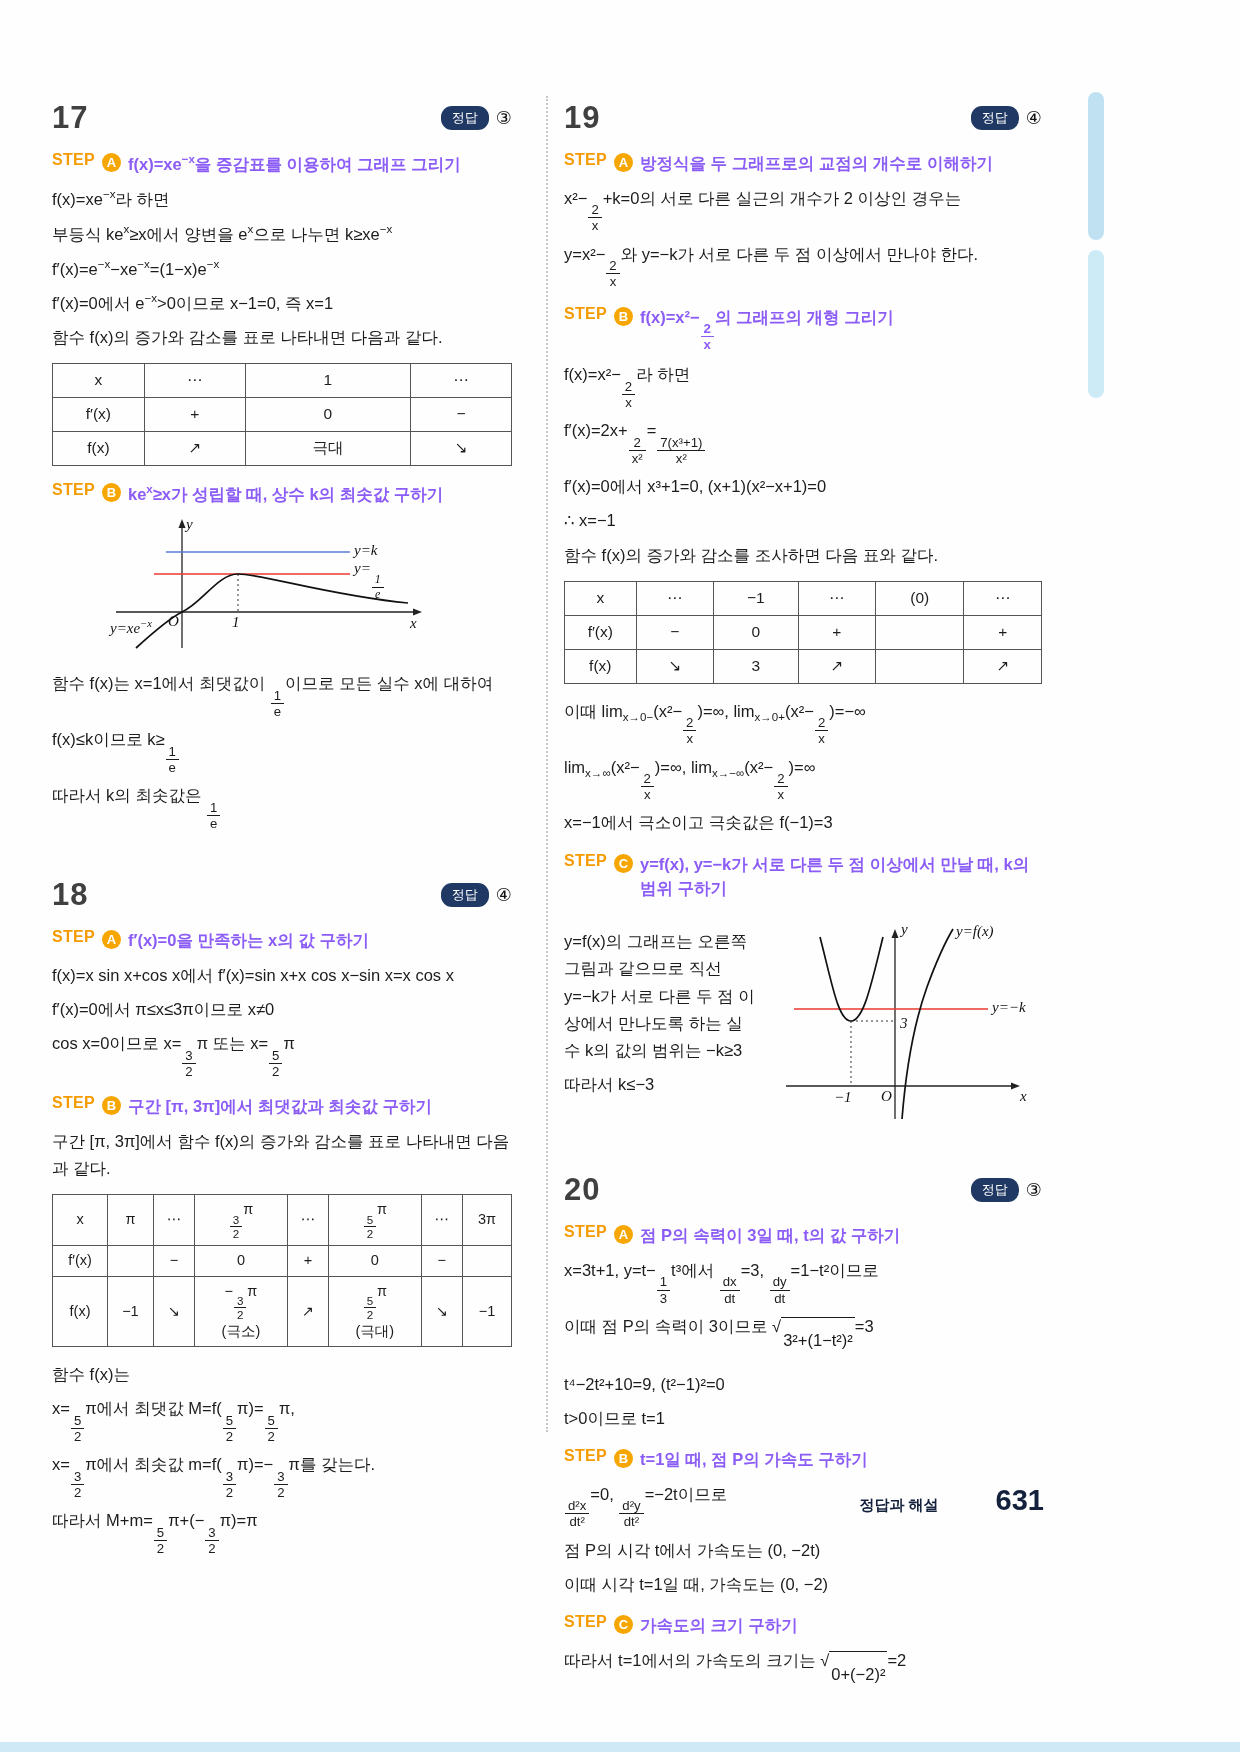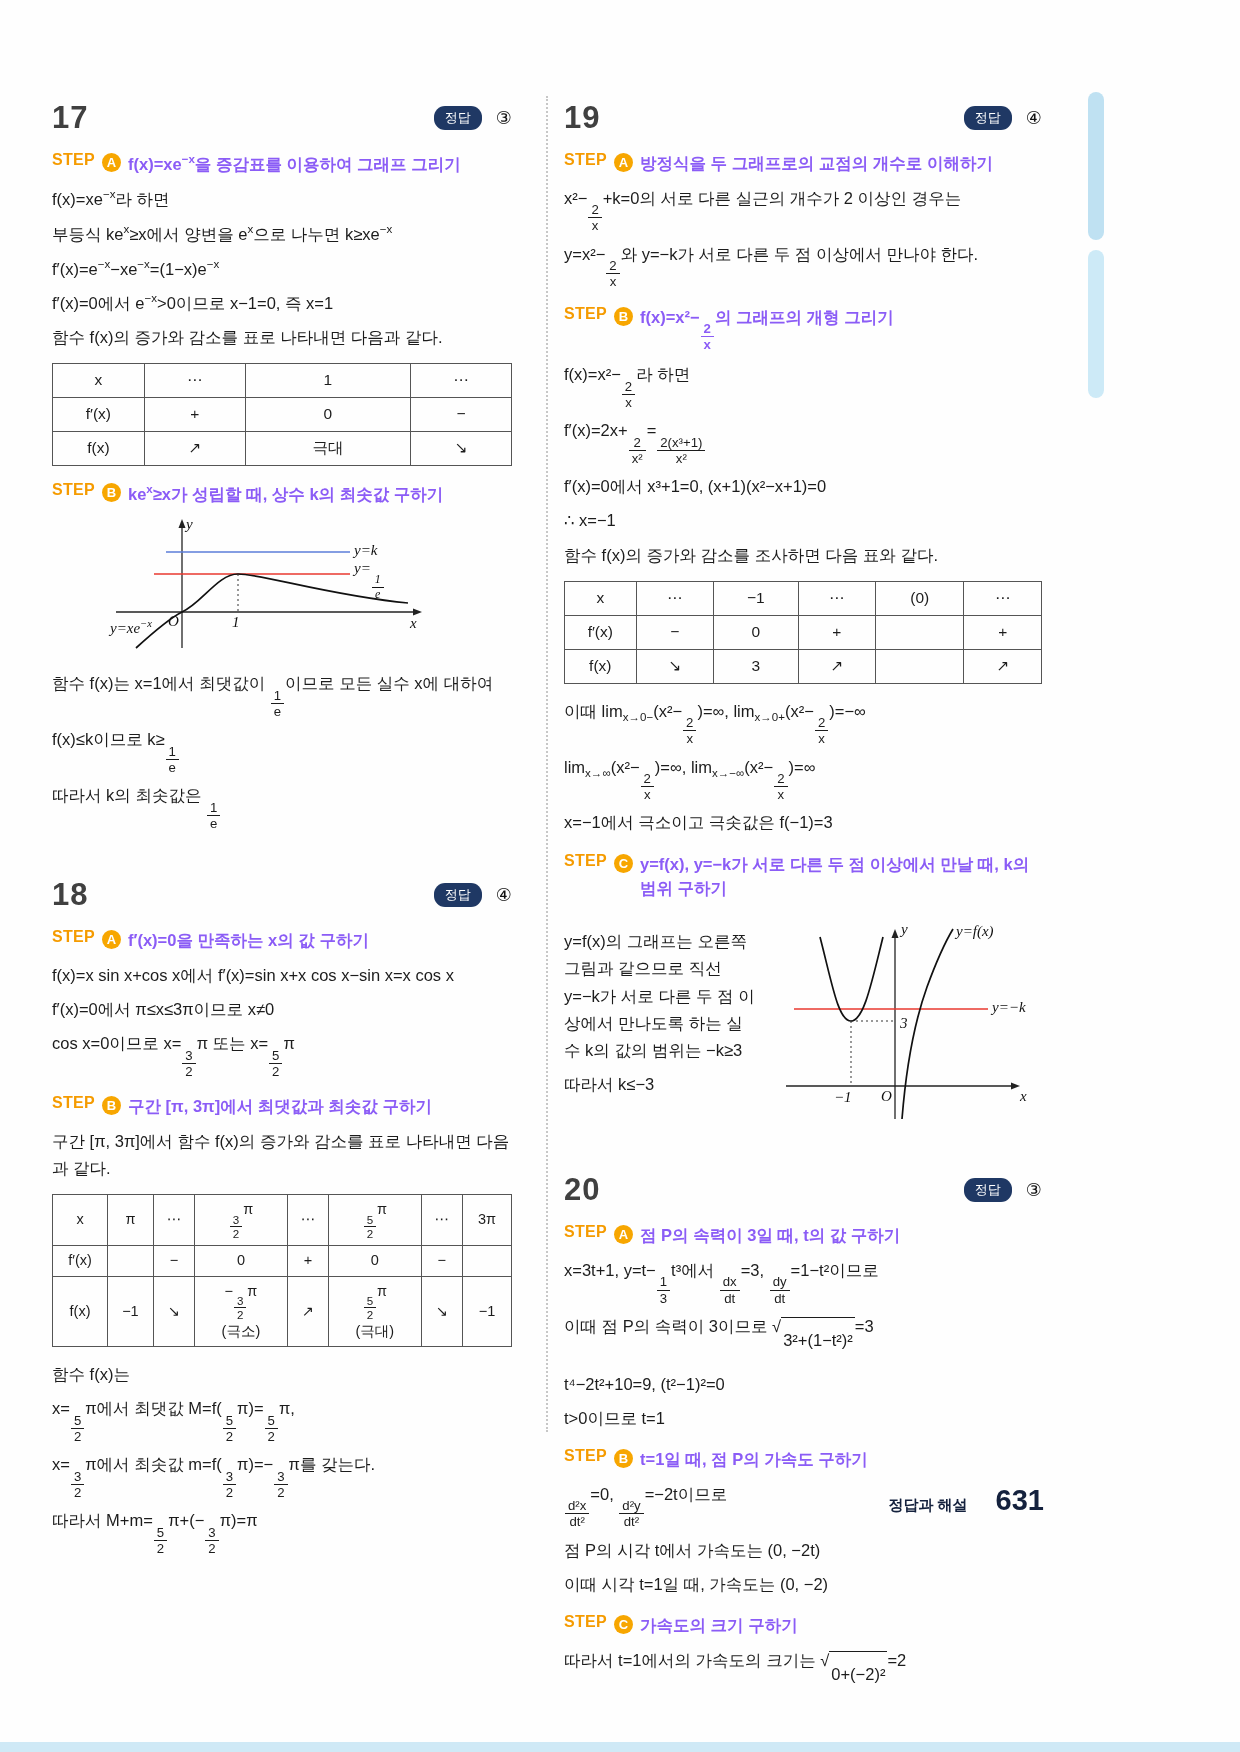--- a/index.html
+++ b/index.html
@@ -8,21 +8,21 @@
   .page{position:absolute;inset:0;overflow:hidden;background:#fefefe;}
 
   .col{position:absolute;top:100px;}
   .col-left{left:52px;width:460px;}
   .col-right{left:564px;width:478px;}
   .divider{position:absolute;left:546px;top:96px;height:1336px;border-left:2px dotted #c7c7c7;}
 
   .prob{margin-bottom:46px;}
   .prob-head{display:flex;align-items:center;justify-content:space-between;margin-bottom:8px;}
   .prob-num{color:#404040;font-size:31px;font-weight:bold;letter-spacing:1px;}
-  .ans-badge{display:flex;align-items:center;gap:14px;}
+  .ans-badge{display:flex;align-items:center;gap:7px;}
   .ans-pill{background:#1f3864;color:#fff;font-size:13px;padding:2px 11px;border-radius:11px;line-height:1.5;}
   .ans-mark{font-size:18px;color:#111;}
 
   .step{display:flex;align-items:flex-start;gap:7px;margin:15px 0 9px;}
   .step-word{color:#f59b00;font-weight:bold;font-size:16px;letter-spacing:.3px;flex:none;}
   .step-badge{flex:none;width:19px;height:19px;border-radius:50%;background:#f7a600;color:#fff;font-size:13px;font-weight:bold;display:inline-flex;align-items:center;justify-content:center;margin-top:2px;}
   .step-title{font-weight:bold;font-size:16.5px;line-height:1.5;color:#8b5cf6;}
 
   .line{font-size:16.5px;line-height:1.65;margin:7px 0;}
   sup{font-size:.7em;}
@@ -54,21 +54,21 @@
   .curve{stroke:#111;stroke-width:1.7;fill:none;}
   .dotline{stroke:#333;stroke-width:1;stroke-dasharray:2 3;fill:none;}
 
   .stepc-body{display:flex;gap:24px;align-items:flex-start;margin-top:20px;}
   .stepc-text{flex:1;}
 
   .tab-bar{position:absolute;right:136px;width:16px;border-radius:8px;background:#bfe1f2;}
   .tab-bar.b1{top:92px;height:148px;}
   .tab-bar.b2{top:250px;height:148px;background:#cdeaf7;}
 
-  .footer{position:absolute;top:1484px;right:196px;display:flex;align-items:baseline;gap:4px;}
+  .footer{position:absolute;top:1484px;right:196px;display:flex;align-items:baseline;gap:33px;}
   .footer-label{font-size:15px;font-weight:bold;color:#14213d;}
   .footer-page{font-size:29px;font-weight:bold;color:#14213d;margin-left:24px;}
   .bottom-strip{position:absolute;left:0;right:0;bottom:0;height:10px;background:#cfe9f6;}
 </style>
 </head>
 <body>
 
 <div class="page">
 
   <div class="divider"></div>
@@ -296,21 +296,21 @@
             </span>의 그래프의 개형 그리기</span>
       </div>
       <p class="line">f(x)=x²−<span class="frac">
             <span class="fnum">2</span>
             <span class="fden">x</span>
           </span>라 하면</p>
       <p class="line">f′(x)=2x+<span class="frac">
             <span class="fnum">2</span>
             <span class="fden">x²</span>
           </span>=<span class="frac">
-            <span class="fnum">2(x³+1)</span>
+            <span class="fnum">7(x³+1)</span>
             <span class="fden">x²</span>
           </span></p>
       <p class="line">f′(x)=0에서 x³+1=0, (x+1)(x²−x+1)=0</p>
       <p class="line">∴ x=−1</p>
       <p class="line">함수 f(x)의 증가와 감소를 조사하면 다음 표와 같다.</p>
 
       <table class="tbl tbl-6">
           <tbody>
         <tr>
           <td>x</td>

